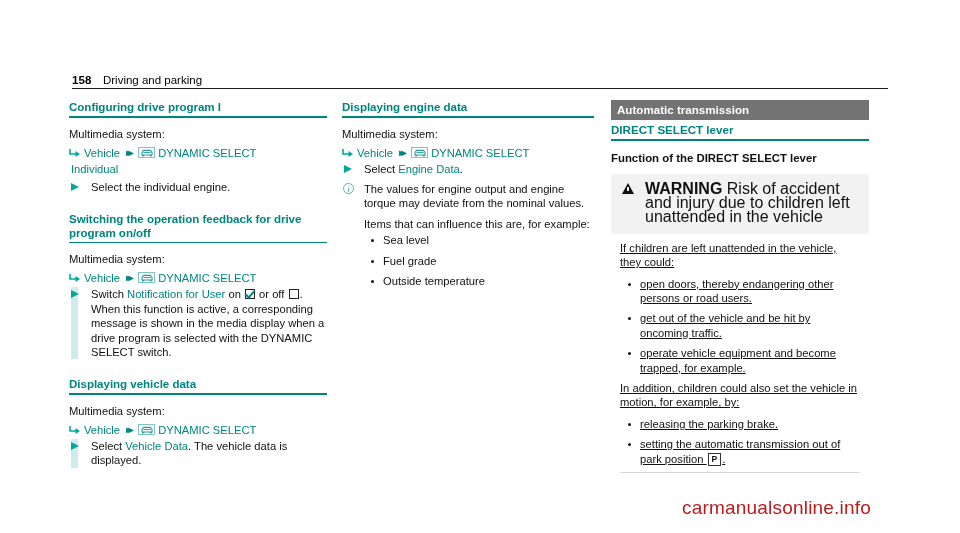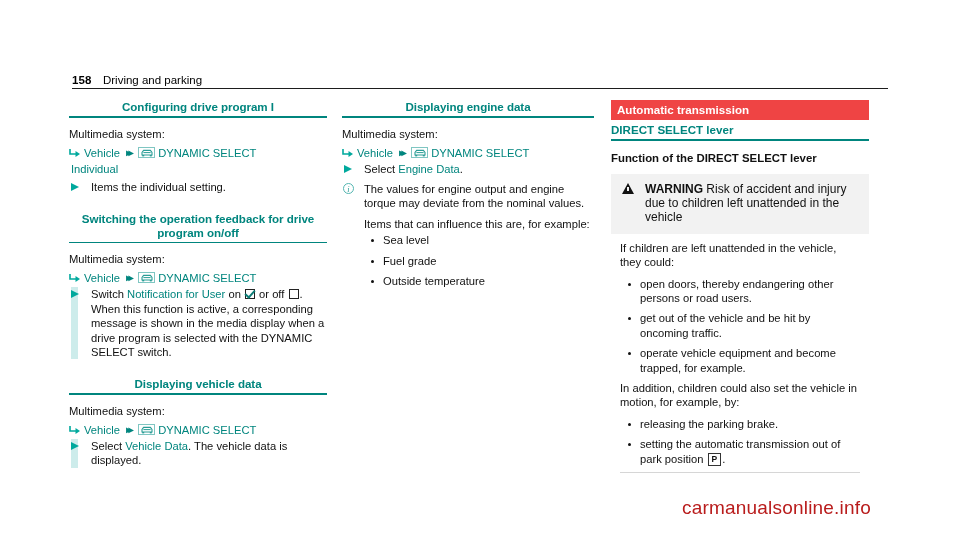--- a/index.html
+++ b/index.html
@@ -54,32 +54,31 @@
   .col-3 { left: 611px; width: 258px; }
 
   
   h2.sec-title {
     margin: 0 0 2px 0;
     font-size: 11.6px;
     font-weight: bold;
     color: #00857e;
     line-height: 14px;
     letter-spacing: -.05px;
-    text-align: center;
   }
   .sec-rule {
     height: 1.5px;
     background: #00857e;
     margin-bottom: 9px;
   }
   .sec-block { margin-bottom: 18px; }
 
   
   .banner {
-    background: #ef4444;
+    background: #737373;
     color: #ffffff;
     font-weight: bold;
     font-size: 11.6px;
     line-height: 15px;
     padding: 2px 6px 3px 6px;
     margin-bottom: 3px;
   }
   h3.sub-title {
     margin: 0 0 2px 0;
     font-size: 11.6px;
@@ -249,21 +248,21 @@
   
   .warnbox {
     background: #f2f2f2;
     padding: 8px 9px 9px 9px;
     margin-top: 8px;
     position: relative;
   }
   .warn-row {
     position: relative;
     padding-left: 25px;
-    font-size: 12px;
+    font-size: 16px;
     line-height: 14.4px;
   }
   .warn-tri {
     position: absolute;
     left: 2px;
     top: 1px;
     width: 0;
     height: 0;
     border-left: 6.5px solid transparent;
     border-right: 6.5px solid transparent;
@@ -275,20 +274,21 @@
     left: -1px;
     top: 4.5px;
     width: 2px;
     height: 4px;
     background: #f2f2f2;
   }
   .warn-label { font-weight: bold; }
 
   .post-warn {
     padding: 7px 9px 8px 9px;
+    text-decoration: underline;
   }
   .post-warn .para { margin-bottom: 7px; }
   .post-warn ul.blist li { padding-left: 20px; }
   .post-warn ul.blist li::before { left: 8px; }
 
   .pbadge {
     display: inline-block;
     border: 1.2px solid #333;
     font-size: 8.5px;
     font-weight: bold;
@@ -349,21 +349,21 @@
           <rect x="9.8" y="7" width="2" height="1.4" fill="#2a9d96"></rect>
         </svg>
       </span><span>DYNAMIC SELECT</span>
     </div>
     <div class="menu-path-cont">
       <span class="dchev"></span><span>Individual</span>
     </div>
 
     <div class="step">
       <span class="tri"></span>
-      <span>Items the individual setting.</span>
+      <span>Select the individual engine.</span>
     </div>
   </div>
 
   <div class="sec-block">
     <h2 class="sec-title">Switching the operation feedback for drive program on/off</h2>
     <div class="sec-rule"></div>
     <p class="lead">Multimedia system:</p>
 
     <div class="menu-path">
       <span class="ret-icon">

